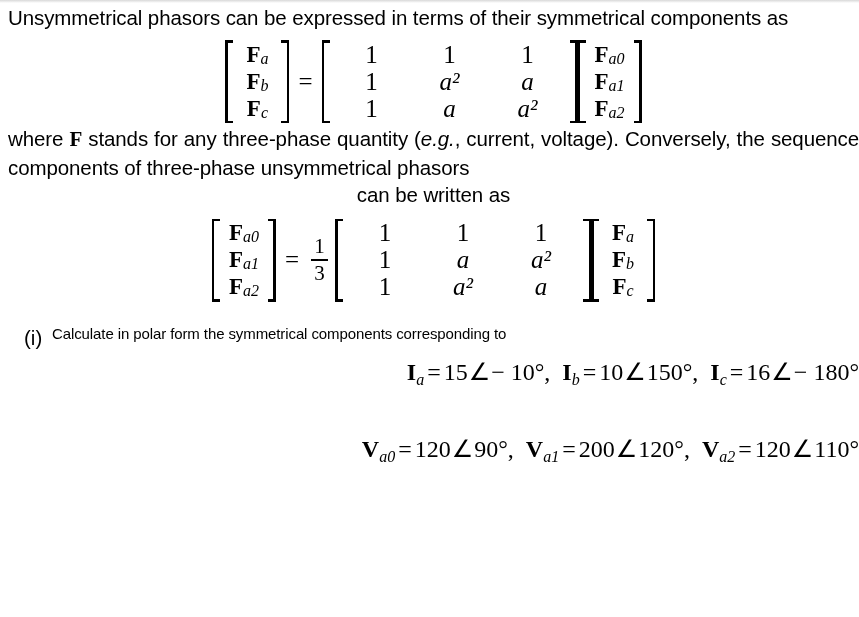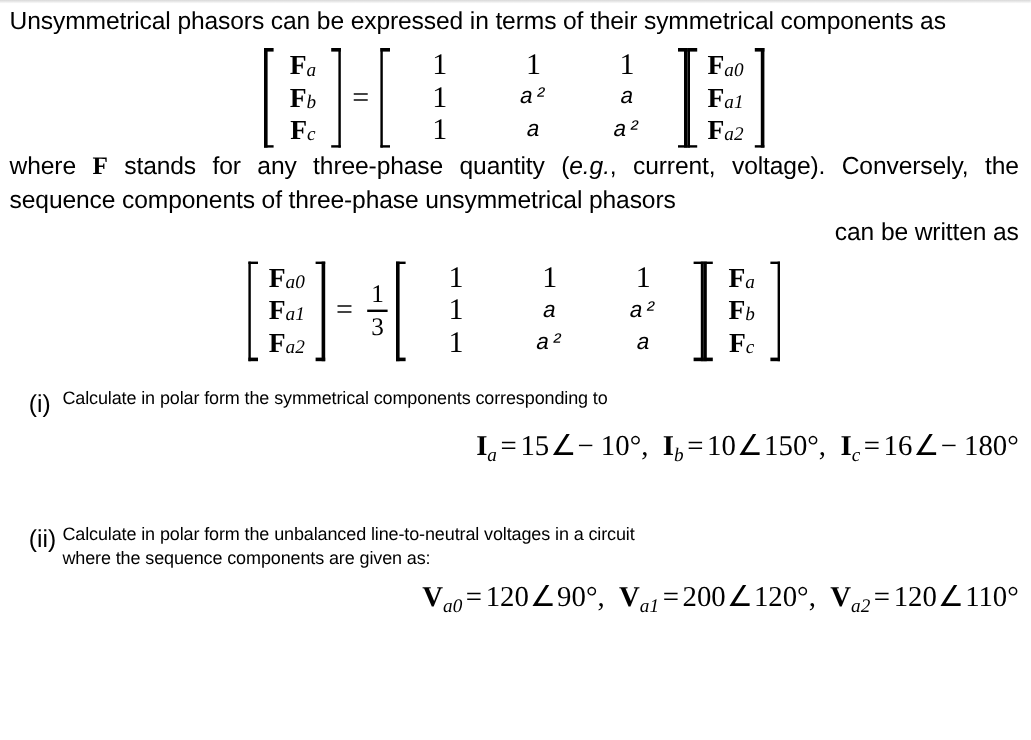--- a/index.html
+++ b/index.html
@@ -13,41 +13,41 @@
     font-family: "Liberation Sans", sans-serif;
     color: #000000;
     overflow: hidden;
     position: relative;
   }
   .page {
     position: relative;
     width: 859px;
     height: 617px;
     box-sizing: border-box;
-    padding: 4px 10px 0 8px;
+    padding: 4px 0 0 8px;
   }
   .top-band {
     position: absolute;
     top: 0; left: 0;
     width: 859px;
     height: 3px;
     background: linear-gradient(to bottom, #d8d8d8, #ffffff);
   }
 
   
   .para {
     font-family: "Liberation Sans", sans-serif;
     font-size: 20.5px;
     line-height: 1.33;
     text-align: justify;
     text-justify: inter-word;
     letter-spacing: -0.1px;
     margin: 0;
   }
-  .para .lastline { display: block; text-align: right; }
+  .para .lastline { display: block; text-align: center; }
 
   b.bf { font-family: "Liberation Serif", serif; font-weight: bold; font-size: 21px; }
   i.it { font-style: italic; }
 
   
   .eqrow {
     display: flex;
     align-items: center;
     justify-content: center;
     font-family: "Liberation Serif", serif;
@@ -109,21 +109,21 @@
   .mcell .sub {
     font-style: italic;
     font-size: 16px;
     vertical-align: sub;
     position: relative;
     top: 4px;
     left: 0px;
     font-weight: normal;
   }
   .mcell .num { font-size: 25px; }
-  .mcell .av { font-style: italic; font-size: 19px; font-family: Liberation Mono, monospace; }
+  .mcell .av { font-style: italic; font-size: 25px; }
 
   .grid3 { grid-template-columns: repeat(3, 78px); }
   .gridvec { grid-template-columns: minmax(42px, auto); }
 
   .eqsign {
     font-size: 25px;
     margin: 0 9px;
     font-family: "Liberation Serif", serif;
   }
 
@@ -403,27 +403,20 @@
   </div>
 
   <div class="mathline">
     <span class="bsym">I</span><span class="msub">a</span><span class="op">=</span><span>15</span><span class="ang">∠</span><span>− 10°</span><span>,</span>&nbsp;
     <span class="bsym">I</span><span class="msub">b</span><span class="op">=</span><span>10</span><span class="ang">∠</span><span>150°</span><span>,</span>&nbsp;
     <span class="bsym">I</span><span class="msub">c</span><span class="op">=</span><span>16</span><span class="ang">∠</span><span>− 180°</span>
   </div>
 
   <div class="spacer-i"></div>
 
-  <div class="item" style="margin-top:8px;">
-    <div class="lbl">(ii)</div>
-    <div class="body">
-      <span>Calculate in polar form the unbalanced line-to-neutral voltages in a circuit</span>
-      <span class="lastline">where the sequence components are given as:</span>
-    </div>
-  </div>
 
   <div class="mathline">
     <span class="bsym">V</span><span class="msub">a0</span><span class="op">=</span><span>120</span><span class="ang">∠</span><span>90°</span><span>,</span>&nbsp;
     <span class="bsym">V</span><span class="msub">a1</span><span class="op">=</span><span>200</span><span class="ang">∠</span><span>120°</span><span>,</span>&nbsp;
     <span class="bsym">V</span><span class="msub">a2</span><span class="op">=</span><span>120</span><span class="ang">∠</span><span>110°</span>
   </div>
 
 </div>
 
 </body></html>

